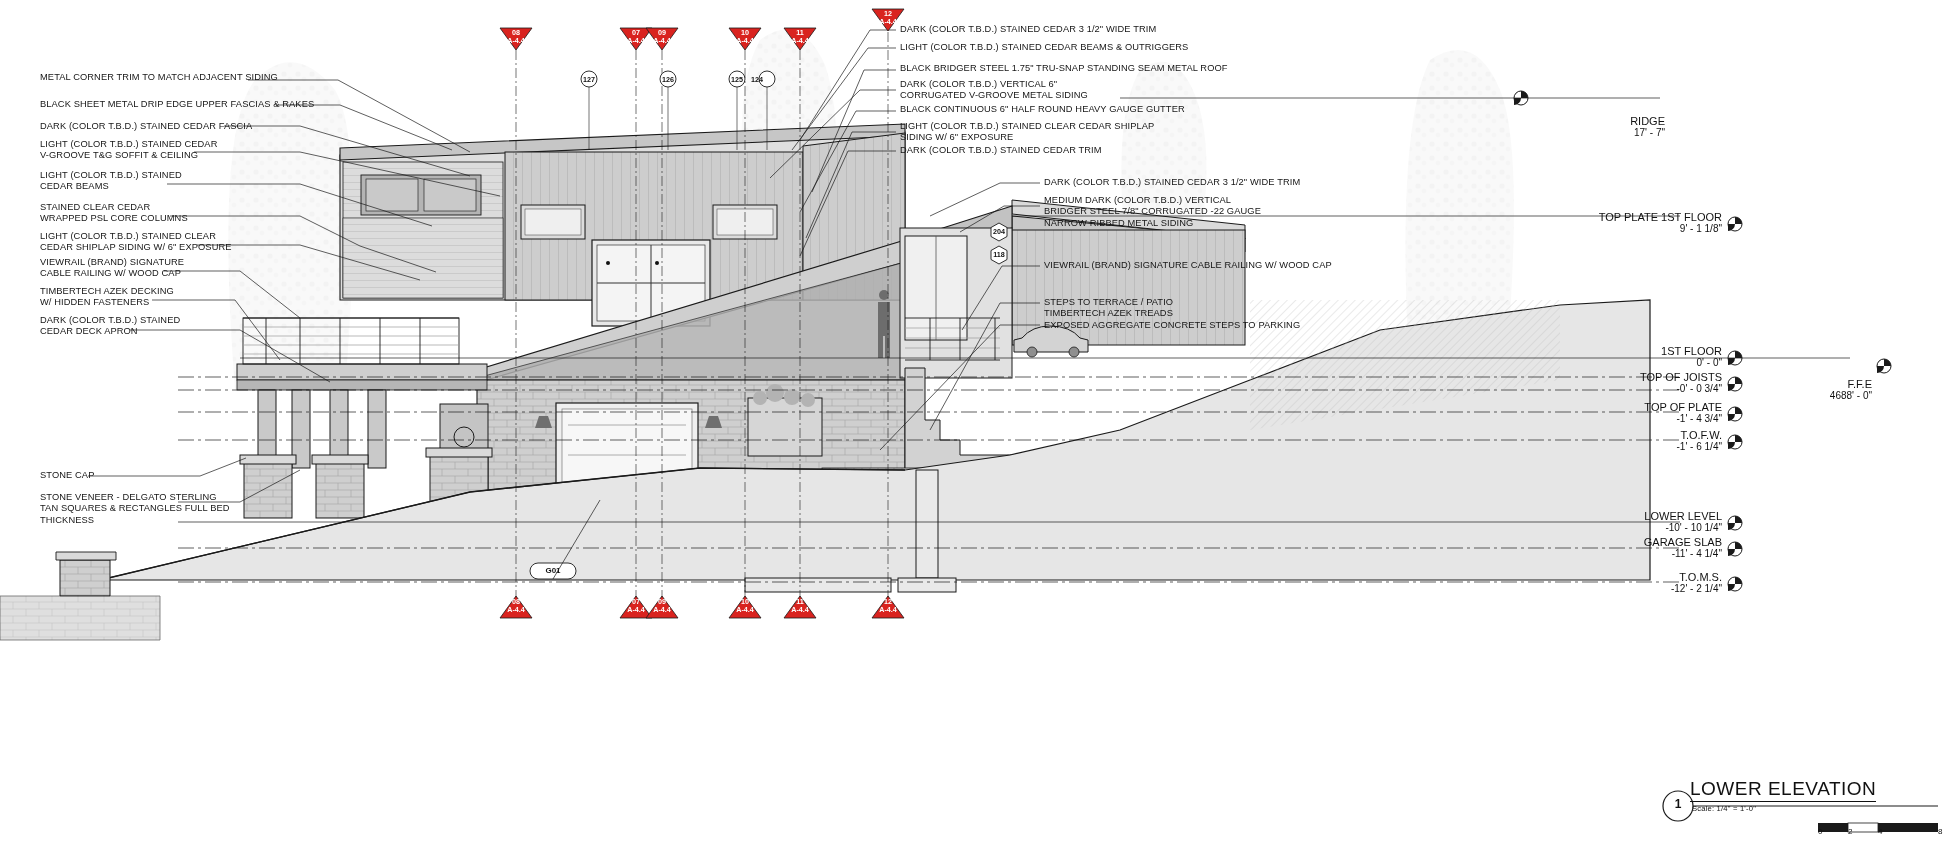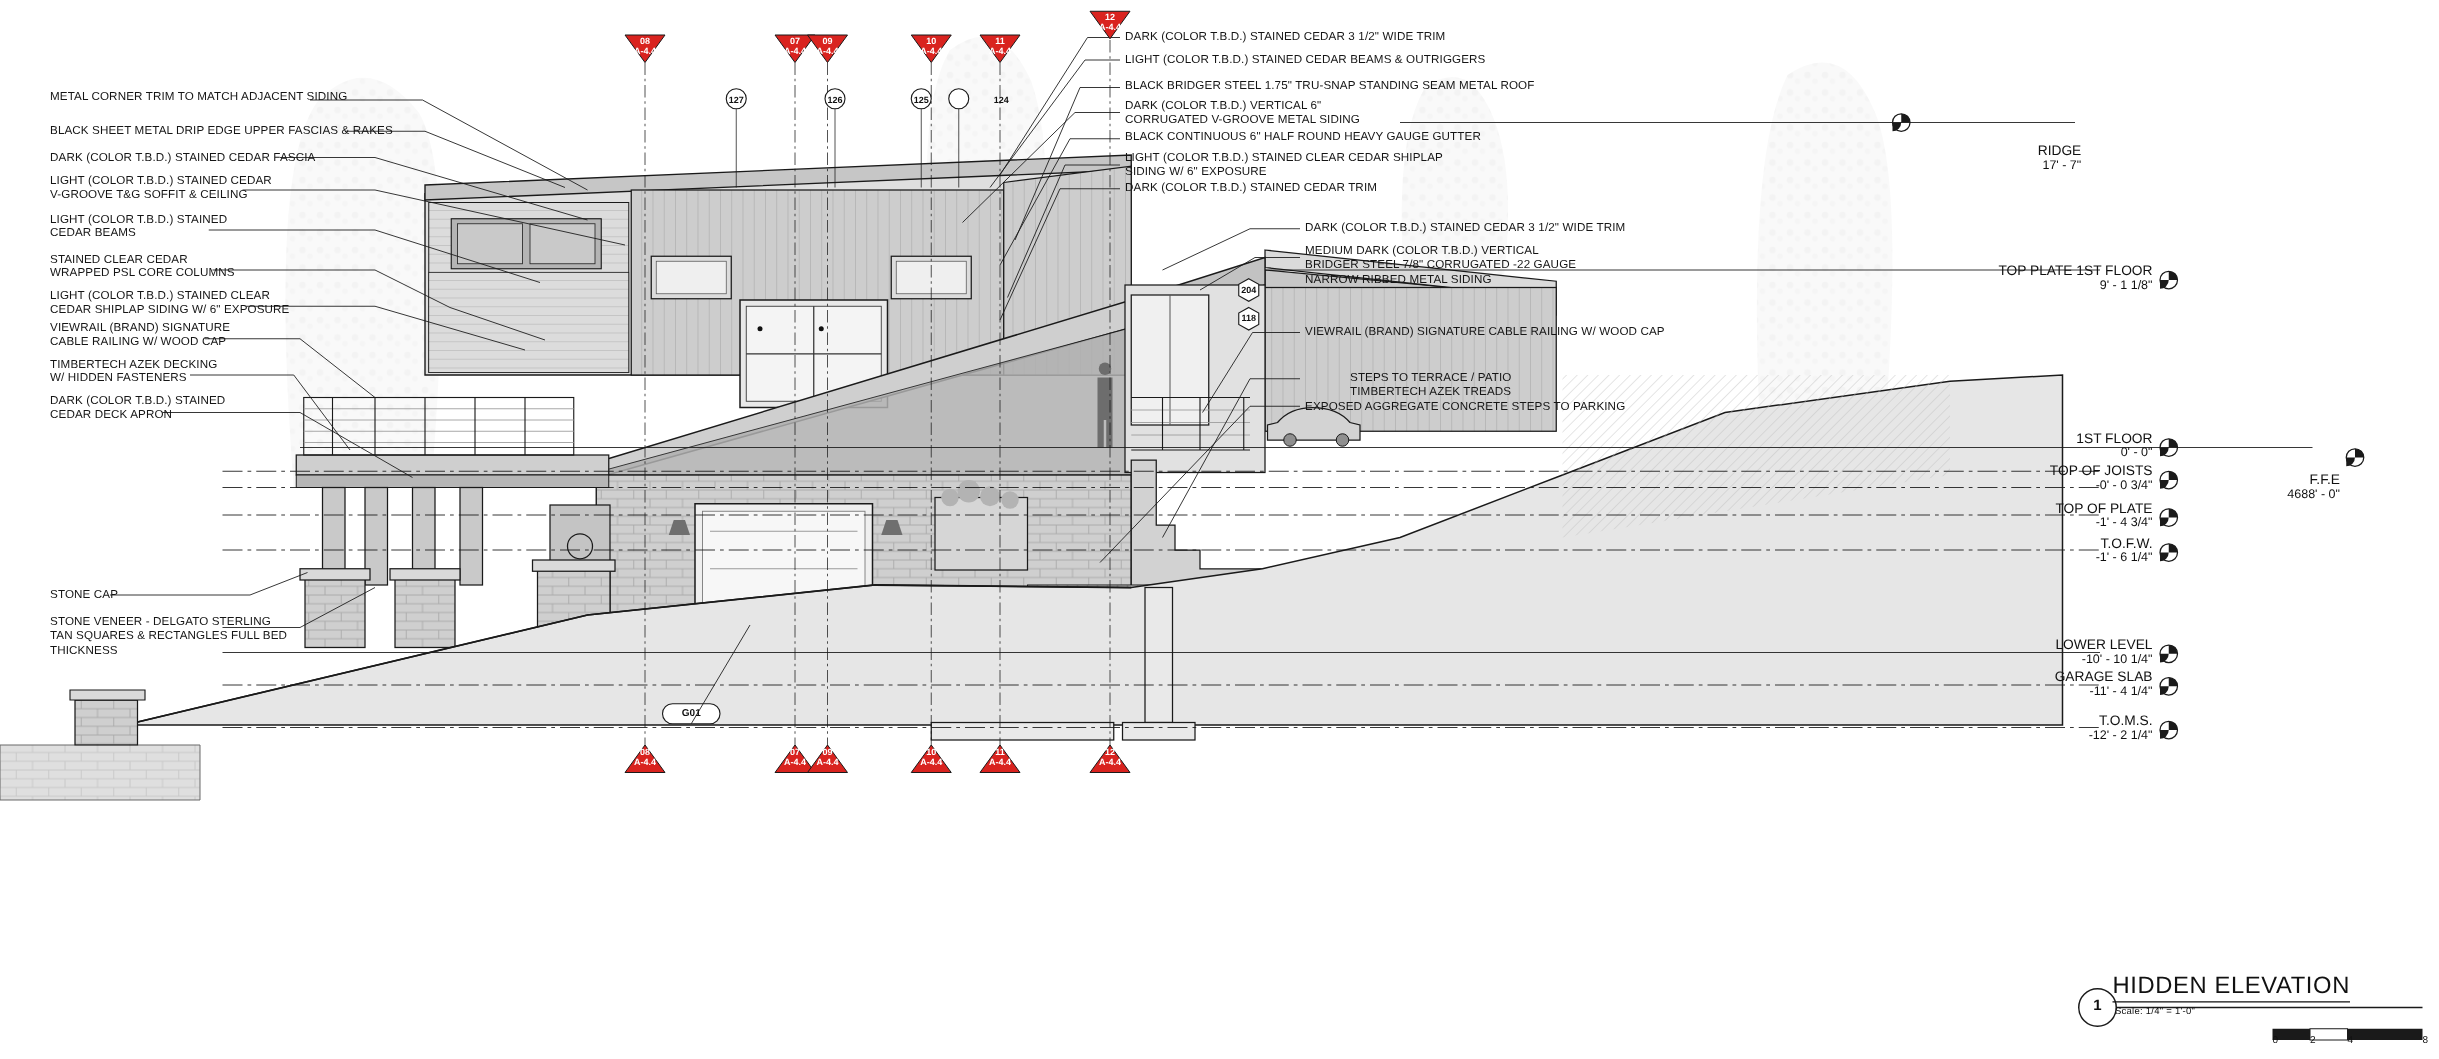--- a/index.html
+++ b/index.html
@@ -466,21 +466,21 @@
 SIDING W/ 6" EXPOSURE</div>
     <div class="note" style="left:900px; top:145px;">DARK (COLOR T.B.D.) STAINED CEDAR TRIM</div>
   </div>
 
   <div>
     <div class="note" style="left:1044px; top:177px;">DARK (COLOR T.B.D.) STAINED CEDAR 3 1/2" WIDE TRIM</div>
     <div class="note" style="left:1044px; top:195px;">MEDIUM DARK (COLOR T.B.D.) VERTICAL
 BRIDGER STEEL 7/8" CORRUGATED -22 GAUGE
 NARROW RIBBED METAL SIDING</div>
     <div class="note" style="left:1044px; top:260px;">VIEWRAIL (BRAND) SIGNATURE CABLE RAILING W/ WOOD CAP</div>
-    <div class="note" style="left:1044px; top:297px;margin-left:36px;">STEPS TO TERRACE / PATIO
+    <div class="note" style="left:1044px; top:297px;">STEPS TO TERRACE / PATIO
 TIMBERTECH AZEK TREADS</div>
     <div class="note" style="left:1044px; top:320px;">EXPOSED AGGREGATE CONCRETE STEPS TO PARKING</div>
   </div>
 
   <div>
     <div class="lvl-label" style="left:1380px; top:85px; width:285px;margin-top:30px;">
       <span>RIDGE</span>
       <span class="v">17' - 7"</span>
     </div>
     <div class="lvl-label" style="left:1380px; top:211px; width:342px;">
@@ -578,40 +578,40 @@
   <div>
     <div class="tagtxt" style="left:575px; top:76px; width:28px;">
       <span>127</span>
     </div>
     <div class="tagtxt" style="left:654px; top:76px; width:28px;">
       <span>126</span>
     </div>
     <div class="tagtxt" style="left:723px; top:76px; width:28px;">
       <span>125</span>
     </div>
-    <div class="tagtxt" style="left:787px; top:76px; width:28px;">
+    <div class="tagtxt" style="left:743px; top:76px; width:28px;">
       <span>124</span>
     </div>
   </div>
 
   <div>
     <div class="tagtxt" style="left:985px; top:228px; width:28px;">
       <span>204</span>
     </div>
     <div class="tagtxt" style="left:985px; top:251px; width:28px;">
       <span>118</span>
     </div>
   </div>
 
   <div class="tagtxt" style="left:530px; top:567px; width:46px; font-size:8px;">
     <span>G01</span>
   </div>
 
   <div class="titleblock">
-    <div class="title-main">HIDDEN ELEVATION</div>
+    <div class="title-main">LOWER ELEVATION</div>
     <div class="title-scale">Scale: 1/4" = 1'-0"</div>
     <div class="scalebar-nums">
       <span style="left:0px;">0</span>
       <span style="left:30px;">2</span>
       <span style="left:60px;">4</span>
       <span style="left:120px;">8</span>
     </div>
   </div>
   <div class="tagtxt" style="left:1663px; top:801px; width:30px; font-size:12px;">
     <span>1</span>

